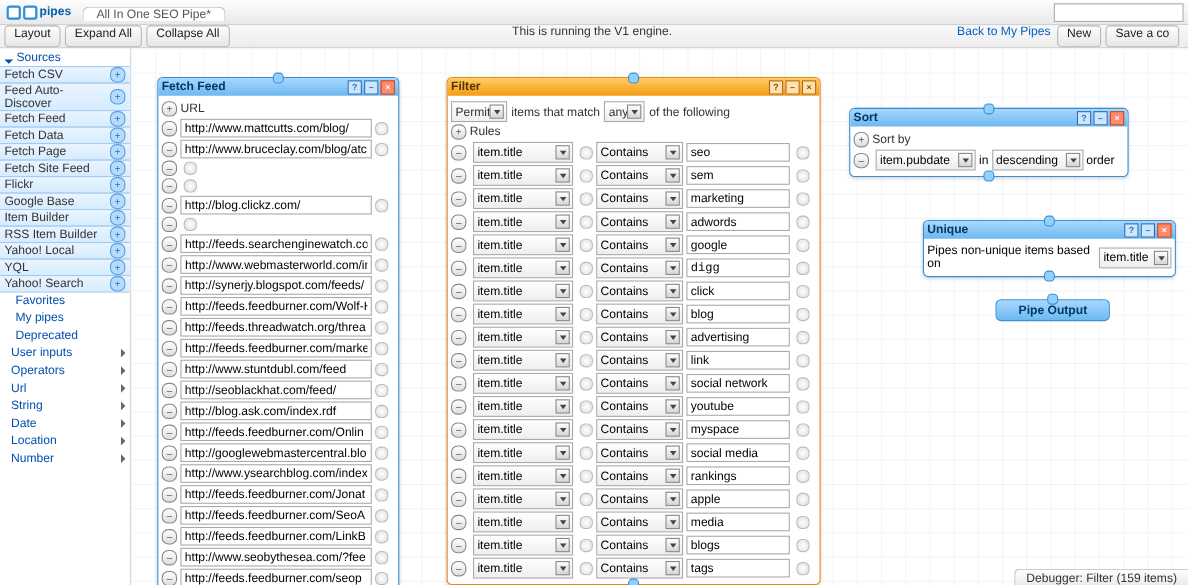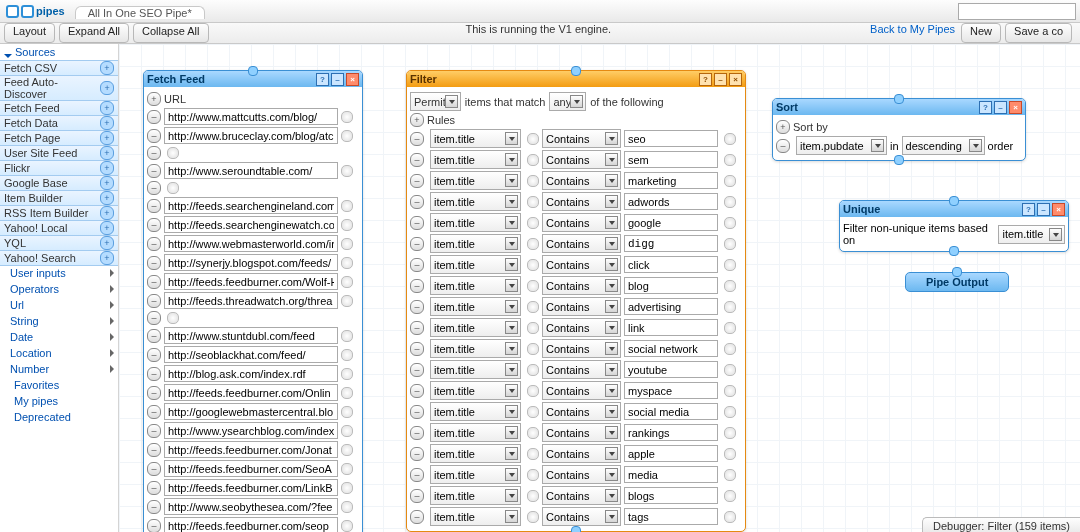--- a/index.html
+++ b/index.html
@@ -94,21 +94,21 @@
         </div>
         <div class="src">
           <span>Fetch Data</span>
           <span class="add">+</span>
         </div>
         <div class="src">
           <span>Fetch Page</span>
           <span class="add">+</span>
         </div>
         <div class="src">
-          <span>User Site Feed</span>
+          <span>Fetch Site Feed</span>
           <span class="add">+</span>
         </div>
         <div class="src">
           <span>Flickr</span>
           <span class="add">+</span>
         </div>
         <div class="src">
           <span>Google Base</span>
           <span class="add">+</span>
         </div>
@@ -125,20 +125,25 @@
           <span class="add">+</span>
         </div>
         <div class="src">
           <span>YQL</span>
           <span class="add">+</span>
         </div>
         <div class="src">
           <span>Yahoo! Search</span>
           <span class="add">+</span>
         </div>
+      </div>
+    <div id="plain-list">
+        <div class="sub-plain">Favorites</div>
+        <div class="sub-plain">My pipes</div>
+        <div class="sub-plain">Deprecated</div>
       </div>
     <div id="cats-list">
         <div class="sub">
           <span>User inputs</span>
           <span class="chev"></span>
         </div>
         <div class="sub">
           <span>Operators</span>
           <span class="chev"></span>
         </div>
@@ -155,25 +160,20 @@
           <span class="chev"></span>
         </div>
         <div class="sub">
           <span>Location</span>
           <span class="chev"></span>
         </div>
         <div class="sub">
           <span>Number</span>
           <span class="chev"></span>
         </div>
-      </div>
-    <div id="plain-list">
-        <div class="sub-plain">Favorites</div>
-        <div class="sub-plain">My pipes</div>
-        <div class="sub-plain">Deprecated</div>
       </div>
   </div>
 
   <div id="canvas">
     <div class="grid"></div>
     <svg class="wires">
       <path d="M 245 464 C 310 520, 380 -20, 455 20" stroke="#6cc3ff" stroke-width="3" fill="none"></path>
       <path d="M 585 470 C 640 510, 790 170, 812 155" stroke="#6cc3ff" stroke-width="3" fill="none"></path>
       <path d="M 585 470 C 640 510, 720 60, 795 62" stroke="#6cc3ff" stroke-width="3" fill="none"></path>
       <path d="M 808 100 C 808 130, 808 140, 808 155" stroke="#6cc3ff" stroke-width="3" fill="none"></path>
@@ -206,30 +206,29 @@
               <span class="min">–</span>
               <input class="tin" style="width: 166px;" value="http://www.bruceclay.com/blog/atc">
               <span class="port"></span>
             </div>
             <div class="row">
               <span class="min">–</span>
               <span class="port"></span>
             </div>
             <div class="row">
               <span class="min">–</span>
-              <input class="tin" style="width: 166px;" value="http://www.seroundtable.com/">
-              <span class="port"></span>
-            </div>
-            <div class="row">
-              <span class="min">–</span>
-              <span class="port"></span>
-            </div>
-            <div class="row">
-              <span class="min">–</span>
-              <input class="tin" style="width: 166px;" value="http://feeds.searchengineland.com">
+              <span class="port"></span>
+            </div>
+            <div class="row">
+              <span class="min">–</span>
+              <input class="tin" style="width: 166px;" value="http://blog.clickz.com/">
+              <span class="port"></span>
+            </div>
+            <div class="row">
+              <span class="min">–</span>
               <span class="port"></span>
             </div>
             <div class="row">
               <span class="min">–</span>
               <input class="tin" style="width: 166px;" value="http://feeds.searchenginewatch.co">
               <span class="port"></span>
             </div>
             <div class="row">
               <span class="min">–</span>
               <input class="tin" style="width: 166px;" value="http://www.webmasterworld.com/in">
@@ -245,20 +244,21 @@
               <input class="tin" style="width: 166px;" value="http://feeds.feedburner.com/Wolf-H">
               <span class="port"></span>
             </div>
             <div class="row">
               <span class="min">–</span>
               <input class="tin" style="width: 166px;" value="http://feeds.threadwatch.org/threa">
               <span class="port"></span>
             </div>
             <div class="row">
               <span class="min">–</span>
+              <input class="tin" style="width: 166px;" value="http://feeds.feedburner.com/marke">
               <span class="port"></span>
             </div>
             <div class="row">
               <span class="min">–</span>
               <input class="tin" style="width: 166px;" value="http://www.stuntdubl.com/feed">
               <span class="port"></span>
             </div>
             <div class="row">
               <span class="min">–</span>
               <input class="tin" style="width: 166px;" value="http://seoblackhat.com/feed/">
@@ -608,21 +608,21 @@
       <div class="m-hdr">
         <span>Unique</span>
         <span class="icons">
           <span class="hdr-ico">?</span>
           <span class="hdr-ico">–</span>
           <span class="hdr-ico close">×</span>
         </span>
       </div>
       <div class="m-body">
         <div class="row" style="gap:3px">
-          <span>Filter non-unique items based on</span>
+          <span>Pipes non-unique items based on</span>
           <span class="sel" style="width:50px">
               <span>item.title</span>
             </span>
         </div>
       </div>
       <div class="dot bot"></div>
     </div>
 
     <div class="pipe-out" style="left:786px;top:228px">
       <div class="dot top" style="top:-6px"></div>

